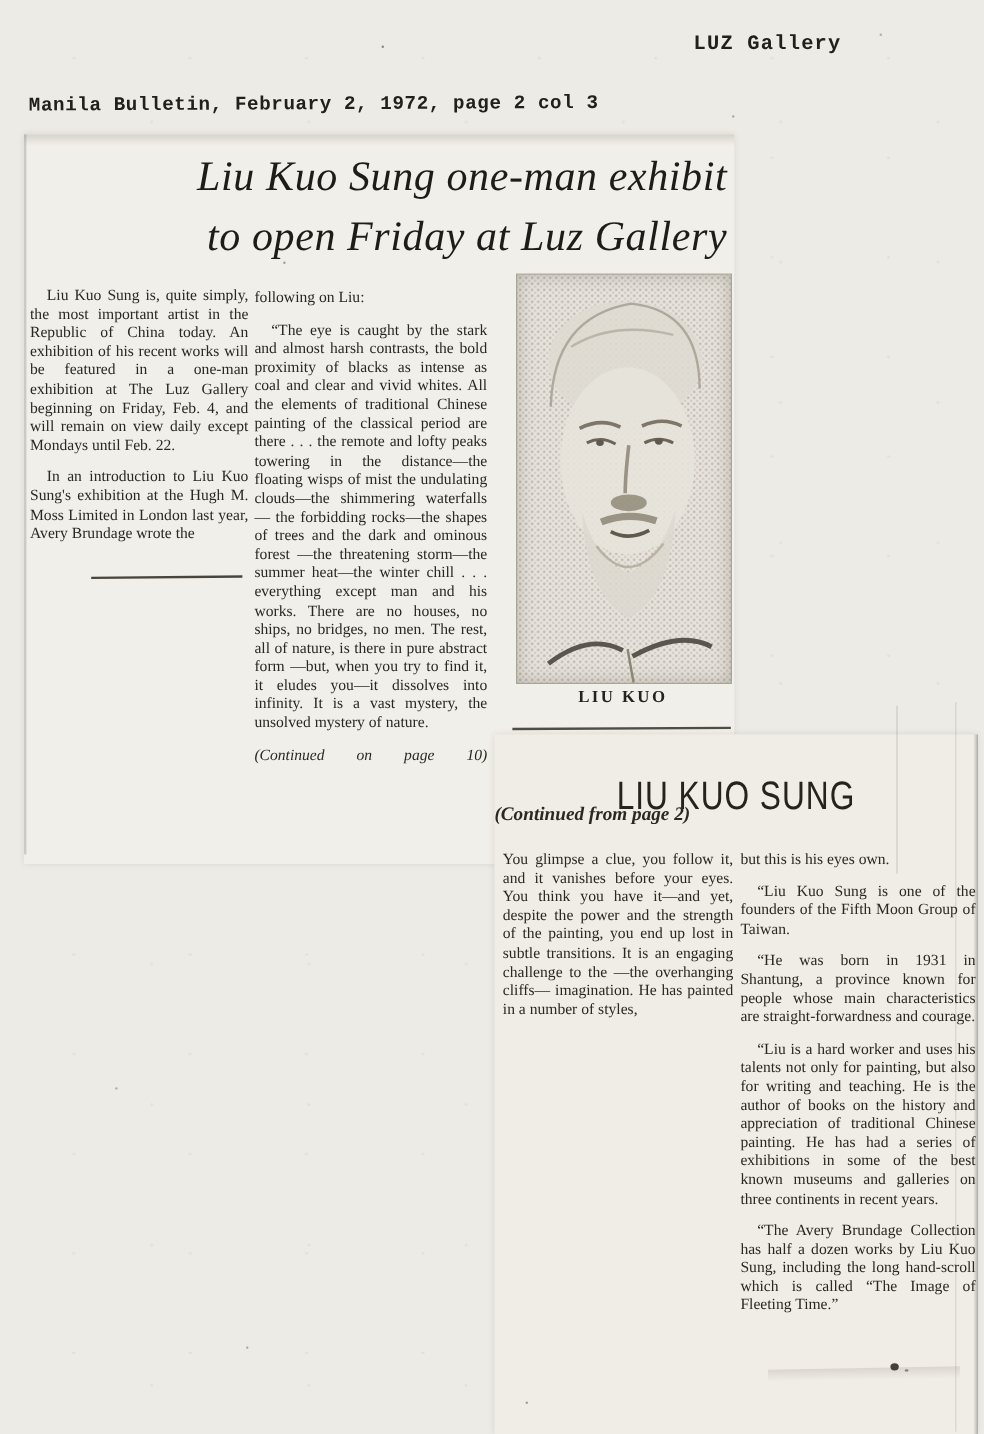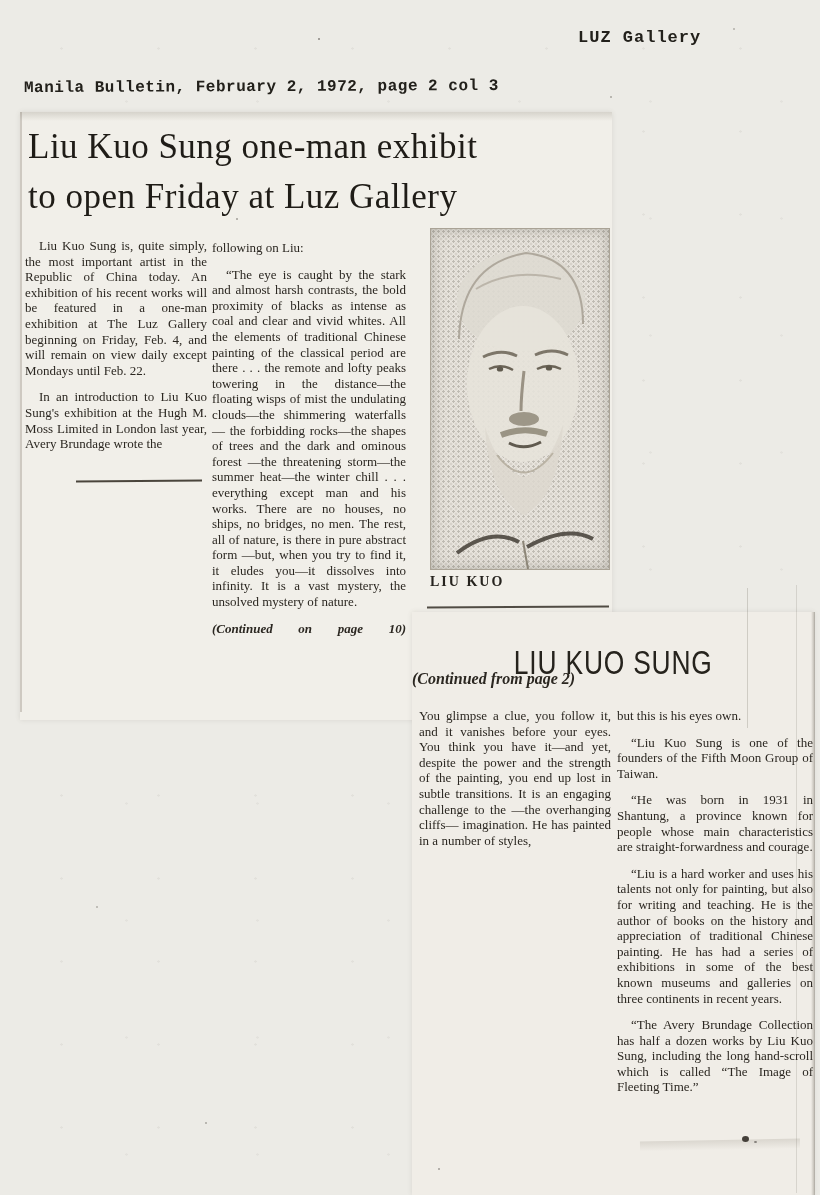--- a/index.html
+++ b/index.html
@@ -51,39 +51,40 @@
     position:absolute;left:811px;top:612px;width:4px;height:583px;
     background:linear-gradient(to right, rgba(0,0,0,0), rgba(95,88,75,.4));
   }
   .crease{position:absolute;width:1px;background:rgba(90,85,72,.22);}
   .crease-a{left:747px;top:588px;height:140px;}
   .crease-b{left:796px;top:585px;height:608px;opacity:.75;}
 
   
   .headline{
     position:absolute;left:28px;top:122px;width:578px;
-    text-align:left;
+    text-align:right;
     font-size:35px;line-height:50px;
     color:#1f1c17;
     letter-spacing:.5px;
+    font-style:italic;
   }
   
   .col{
     position:absolute;
     font-size:13px;line-height:15.6px;
     text-align:justify;
     color:#2b2721;
     margin-top:16px;
   }
   .col p{margin:0 0 11px 0;}
   .col p.ind{text-indent:14px;}
   .col1{left:25px;top:222px;width:182px;}
   .col2{left:212px;top:224px;width:194px;}
   .continued-line{
-    font-style:italic;font-weight:bold;
+    font-style:italic;font-weight:normal;
     text-align:justify;text-align-last:justify;
   }
   .rule1{
     position:absolute;left:76px;top:480px;width:126px;height:2px;
     background:#4a453c;transform:rotate(-.5deg);
   }
 
   
   .portrait{
     position:absolute;left:430px;top:228px;width:178px;height:340px;
@@ -92,21 +93,21 @@
       radial-gradient(rgba(95,88,76,.30) 1px, transparent 1.45px),
       radial-gradient(rgba(95,88,76,.18) 1px, transparent 1.45px);
     background-size:5px 5px;
     background-position:0 0, 2.5px 2.5px;
     border:1px solid #aaa396;
     box-shadow:inset 0 0 14px rgba(70,64,54,.28);
   }
   .portrait svg{display:block;width:100%;height:100%;}
   .photo-caption{
     position:absolute;left:430px;top:574px;width:178px;
-    font-weight:bold;font-size:14px;letter-spacing:2px;
+    text-align:center;font-weight:bold;font-size:14px;letter-spacing:2px;
     color:#26231e;
   }
   .rule2{
     position:absolute;left:427px;top:606px;width:182px;height:2px;
     background:#514c44;transform:rotate(-.3deg);
   }
 
   
   .clip2-title{
     position:absolute;left:412px;top:620px;width:402px;

